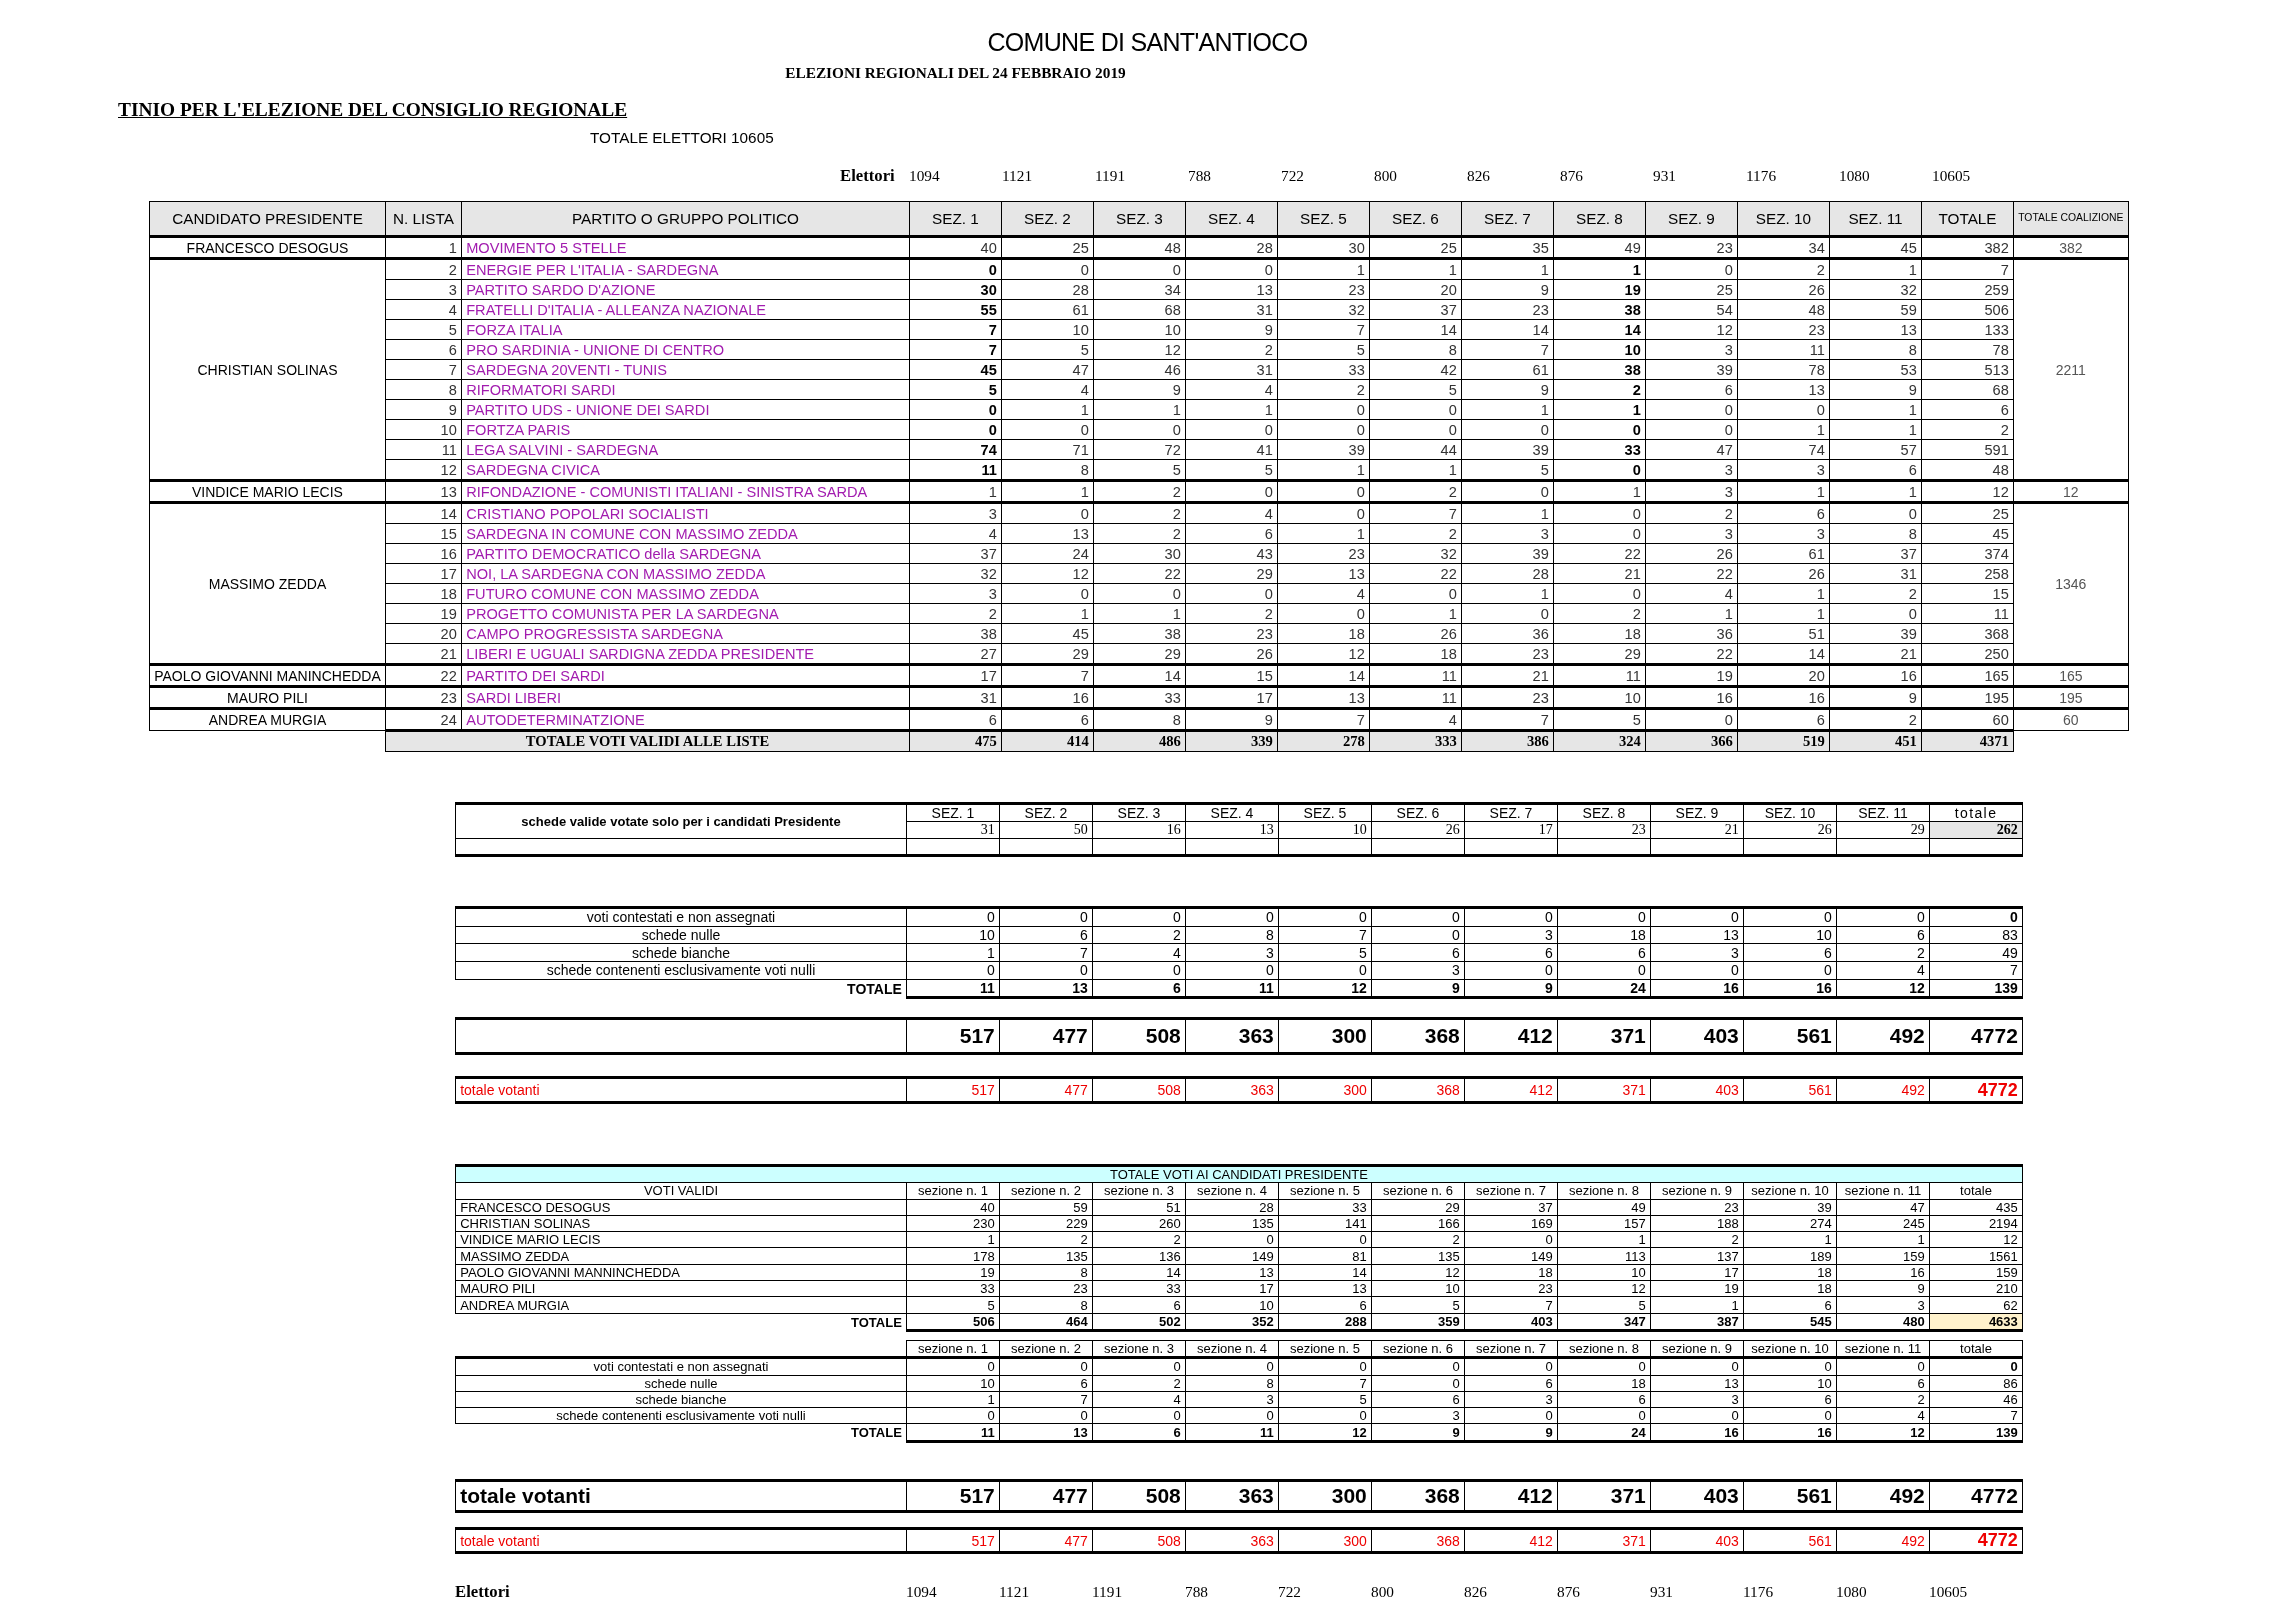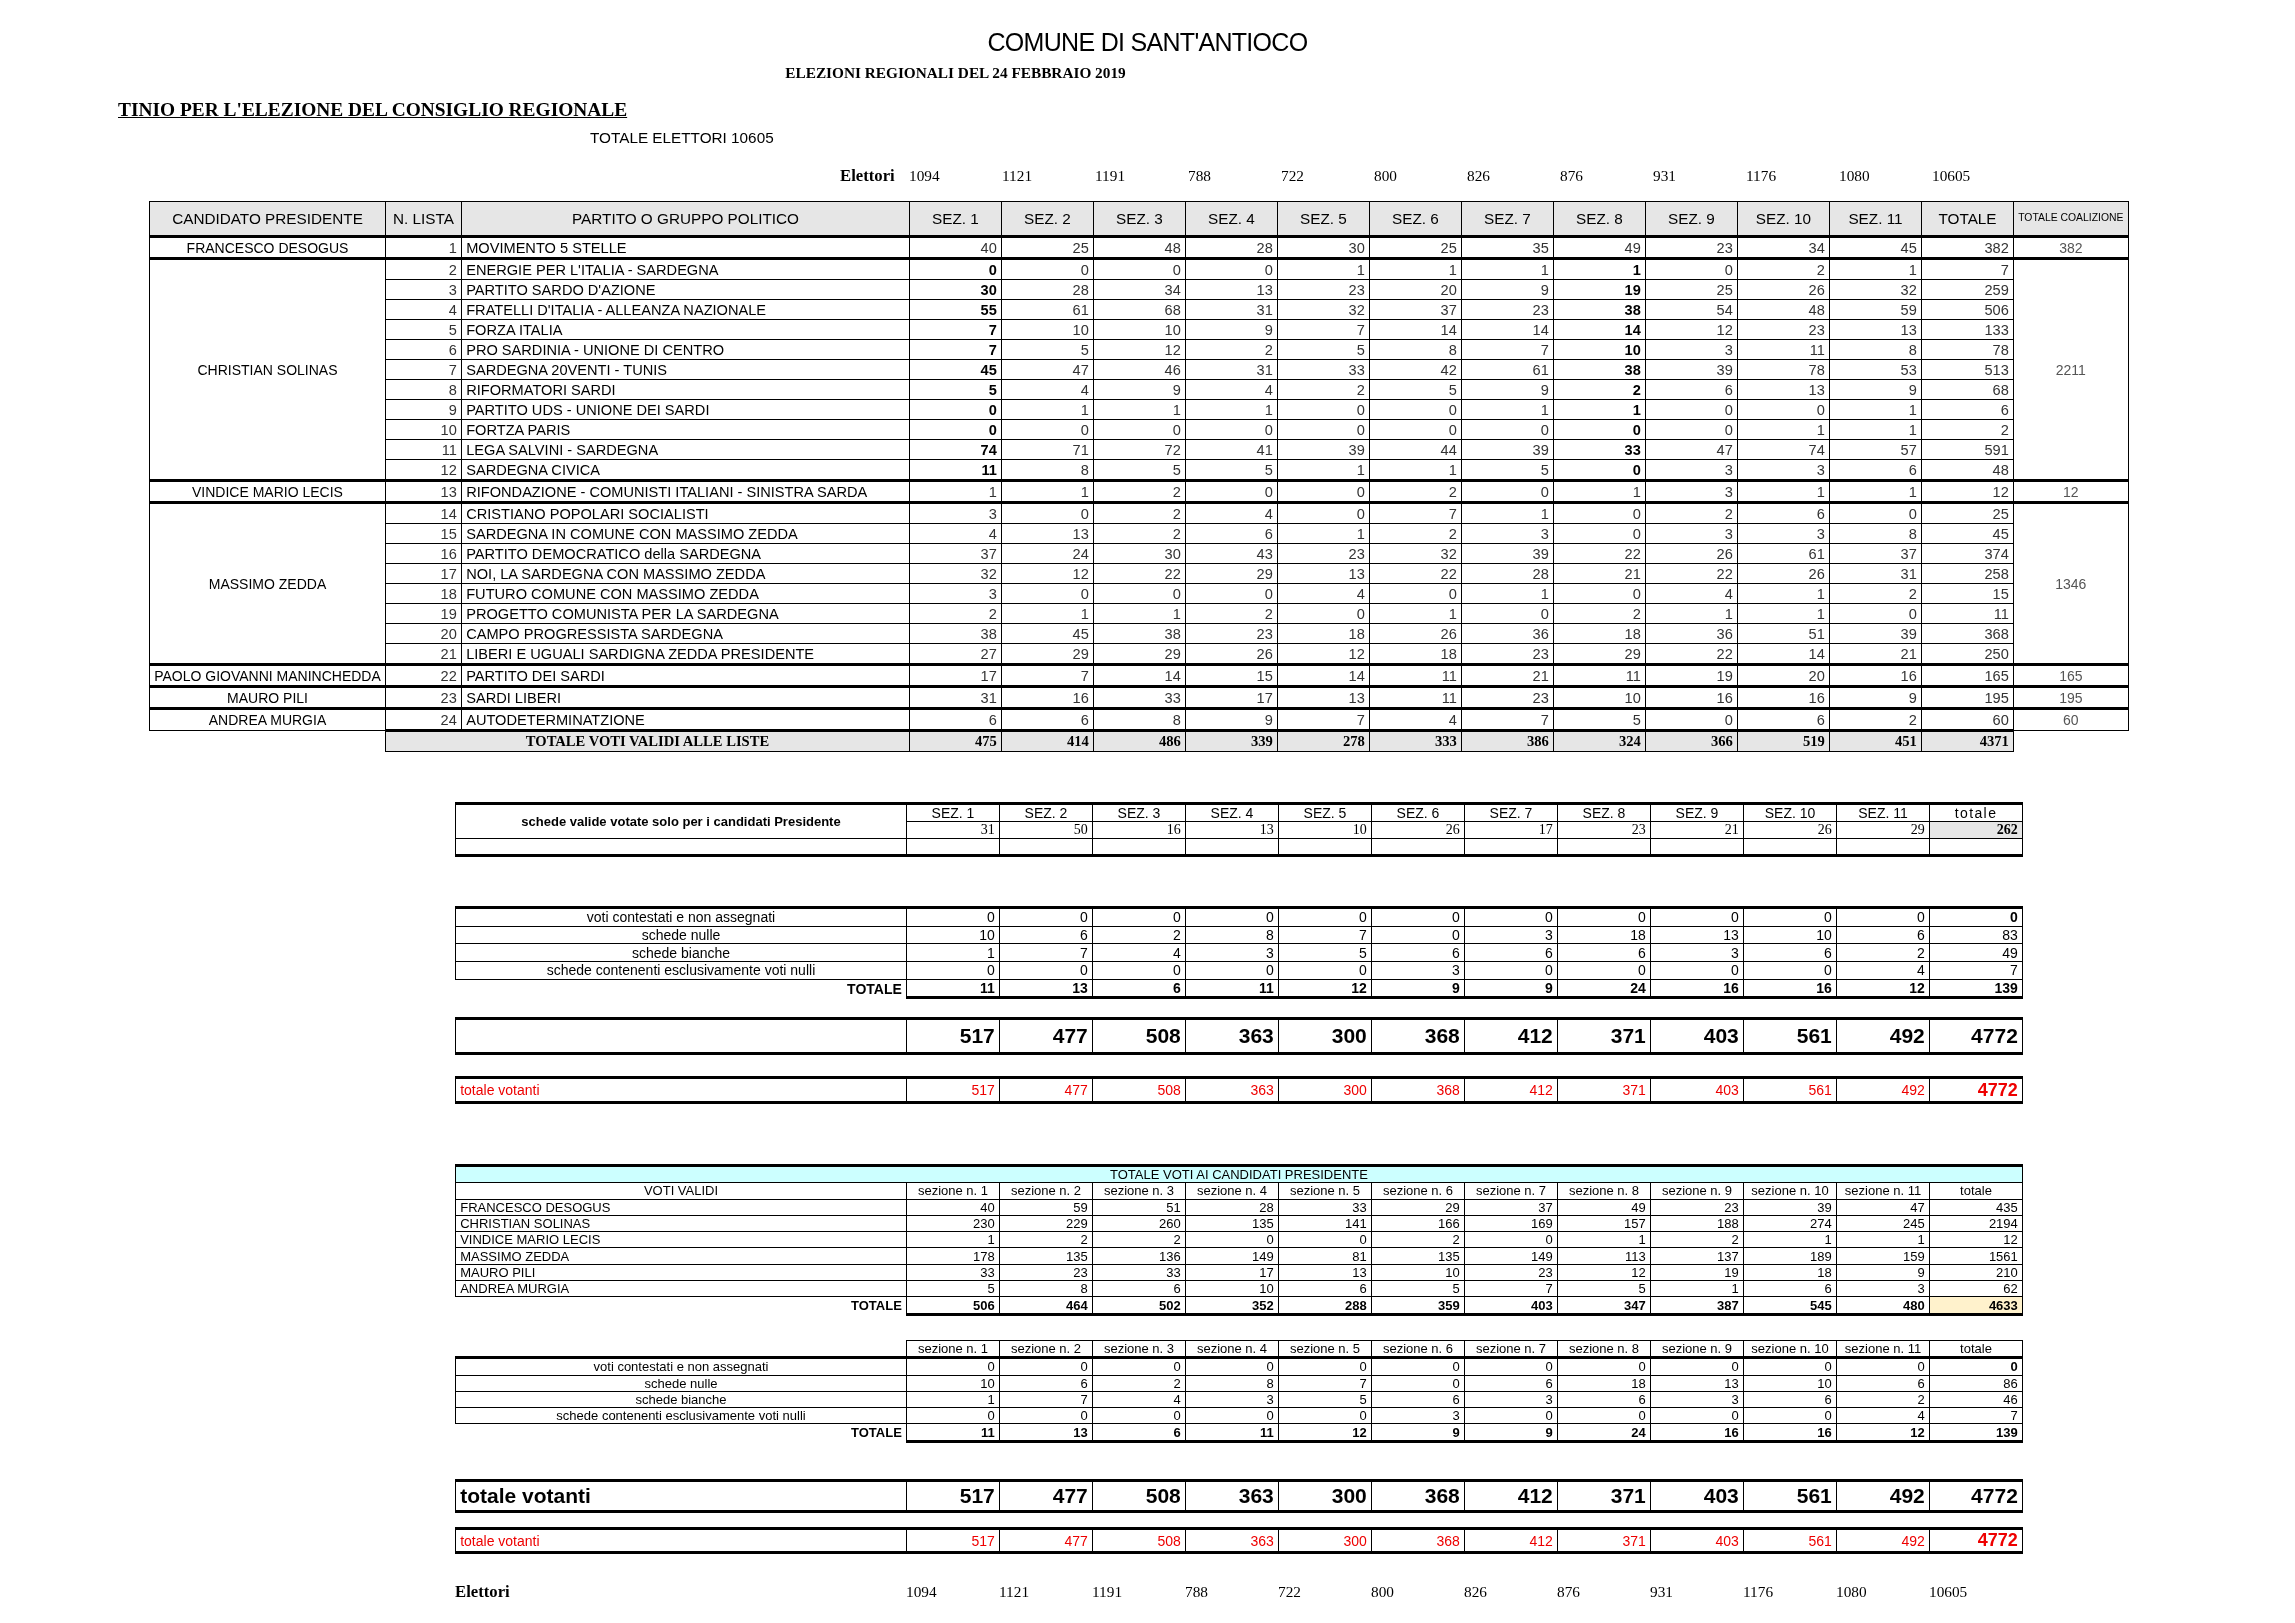--- a/index.html
+++ b/index.html
@@ -17,21 +17,21 @@
   table { border-collapse: collapse; table-layout: fixed; }
   td, th { padding: 0 4.2px; white-space: nowrap; overflow: hidden; }
   
   #main { left: 149px; top: 201px; font-size: 14.6px; }
   #main td, #main th { border: 1.4px solid #000; height: 19px; }
   #main th { background: #e6e6e6; font-weight: normal; height: 33px; font-size: 15.3px; }
   #main .num { text-align: right; color: #333; }
   #main .b { font-weight: bold; color: #000; }
   #main .cand { text-align: center; font-size: 14px; }
   #main .coal { text-align: center; color: #555; font-size: 14px; }
-  #main .party { color: #000000; }
+  #main .party { color: #a21caf; }
   #main tr.gtop td { border-top: 3.5px solid #000; }
   #main .totrow td { background: #e6e6e6; font-weight: bold; font-family: "Liberation Serif", serif; }
   #main .noborder { border: none !important; background: #fff !important; }
   #main th.coalh { font-size: 10.4px; line-height: 12.5px; }
   .small { font-size: 7px; letter-spacing: 1.4px; }
 
   
   .low { font-size: 14px; }
   .low td { border: 1.4px solid #000; height: 16.7px; text-align: right; }
   .low td.lbl { text-align: center; }
@@ -805,20 +805,35 @@
         <td>81</td>
         <td>135</td>
         <td>149</td>
         <td>113</td>
         <td>137</td>
         <td>189</td>
         <td>159</td>
         <td>1561</td>
       </tr>
       <tr>
+        <td class="lft">PAOLO GIOVANNI MANNINCHEDDA</td>
+        <td>19</td>
+        <td>8</td>
+        <td>14</td>
+        <td>13</td>
+        <td>14</td>
+        <td>12</td>
+        <td>18</td>
+        <td>10</td>
+        <td>17</td>
+        <td>18</td>
+        <td>16</td>
+        <td>159</td>
+      </tr>
+      <tr>
         <td class="lft">MAURO PILI</td>
         <td>33</td>
         <td>23</td>
         <td>33</td>
         <td>17</td>
         <td>13</td>
         <td>10</td>
         <td>23</td>
         <td>12</td>
         <td>19</td>

